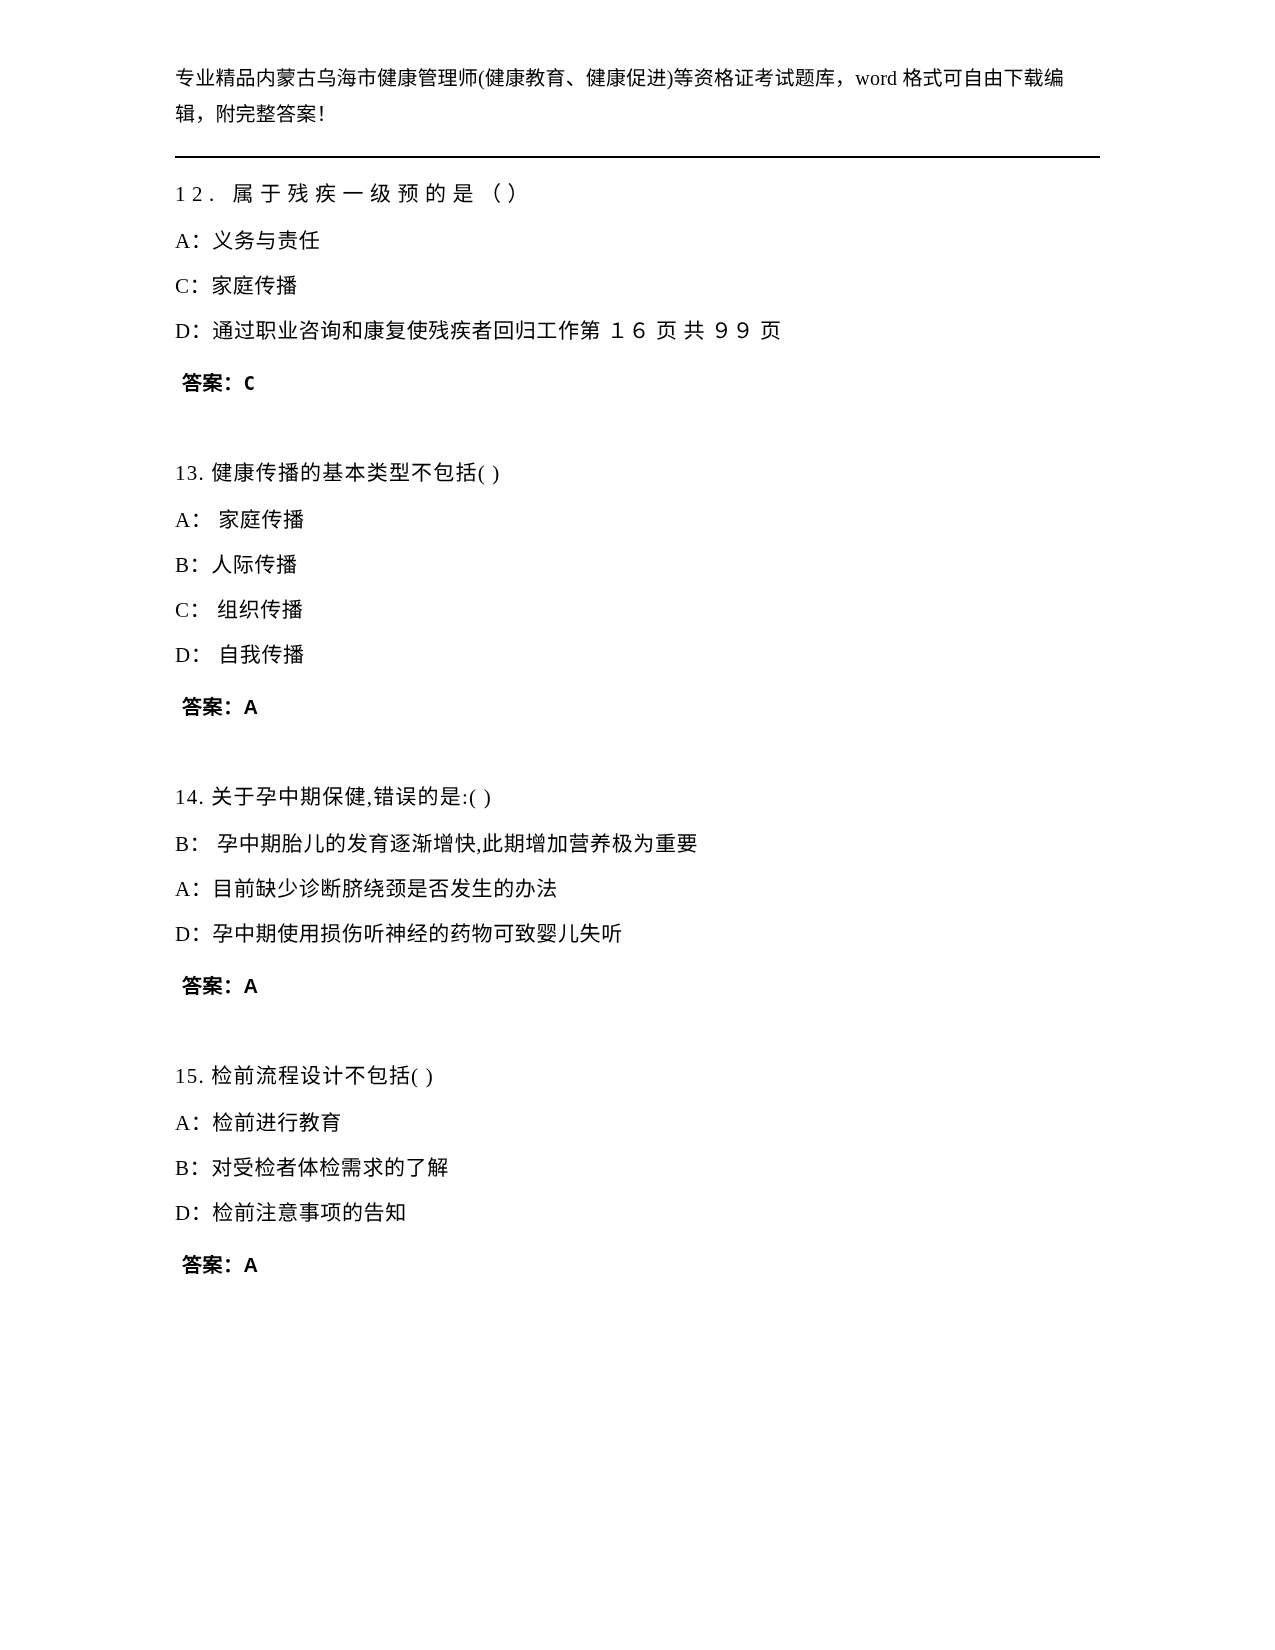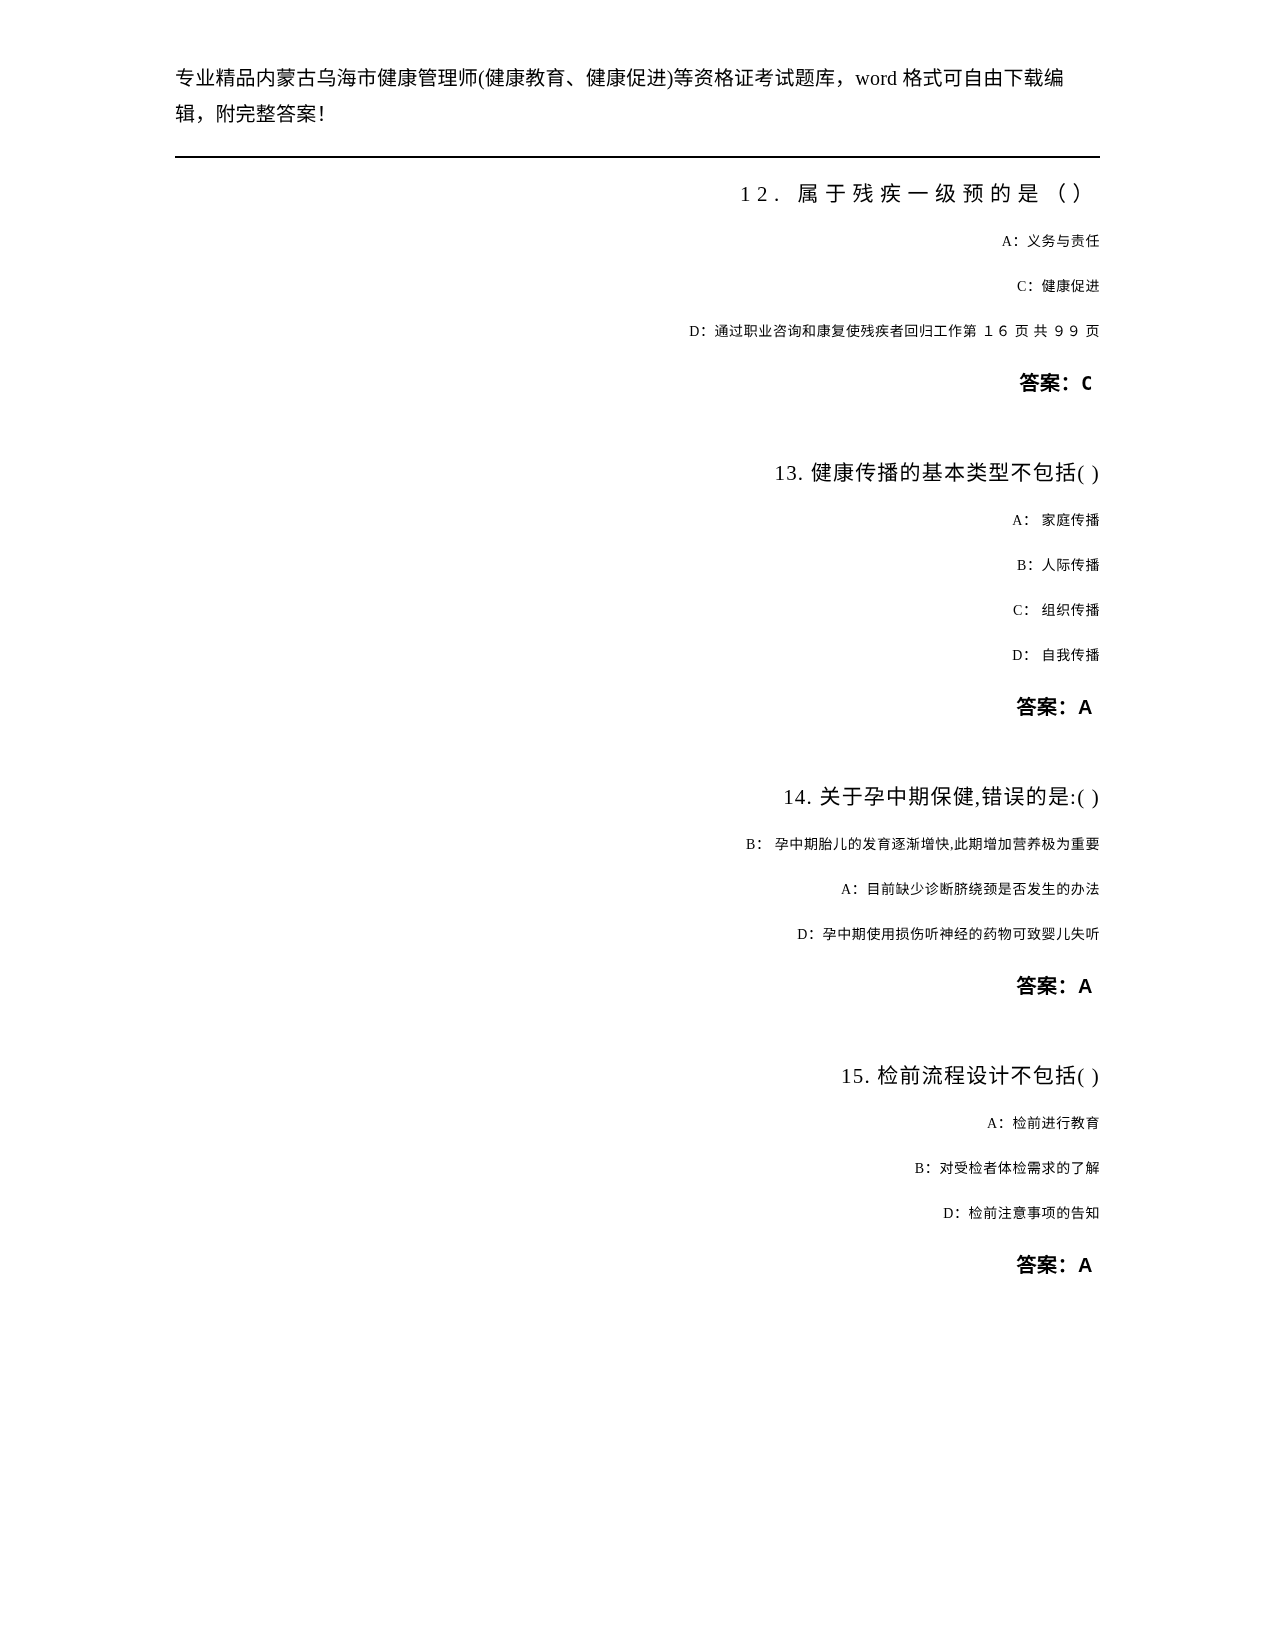--- a/index.html
+++ b/index.html
@@ -33,33 +33,32 @@
     text-align: left;
   }
   .header-rule {
     border: 0;
     border-top: 2px solid #000;
     margin: 22px 0 14px 0;
     width: 100%;
   }
   .question-block {
     margin: 0 0 46px 0;
-    text-align: right;
   }
   .q-stem {
     font-size: 21px;
     line-height: 45px;
     margin: 0 0 2px 0;
     letter-spacing: 1.2px;
   }
   .q-stem.wide {
     letter-spacing: 6.5px;
   }
   .q-option {
-    font-size: 14px;
+    font-size: 21px;
     line-height: 45px;
     margin: 0;
     letter-spacing: 0.6px;
   }
   .q-answer {
     font-size: 20px;
     line-height: 44px;
     margin: 7px;
     font-weight: bold;
     font-family: "Liberation Sans", "DejaVu Sans", sans-serif;
@@ -78,21 +77,21 @@
 
   <p class="header">专业精品内蒙古乌海市健康管理师(健康教育、健康促进)等资格证考试题库，word 格式可自由下载编辑，附完整答案！</p>
   <hr class="header-rule">
 
   <div class="question-block">
     <p class="q-stem wide">
       <span>12.</span>
       <span>属于残疾一级预的是（）</span>
     </p>
     <p class="q-option">A：义务与责任</p>
-    <p class="q-option">C：健康促进</p>
+    <p class="q-option">C：家庭传播</p>
     <p class="q-option">D：通过职业咨询和康复使残疾者回归工作第 １６ 页 共 ９９ 页</p>
     <p class="q-answer">
       <span>答案：</span><span class="ans-val">C</span>
     </p>
   </div>
 
   <div class="question-block">
     <p class="q-stem">
       <span>13.</span>
       <span>健康传播的基本类型不包括(    )</span>

